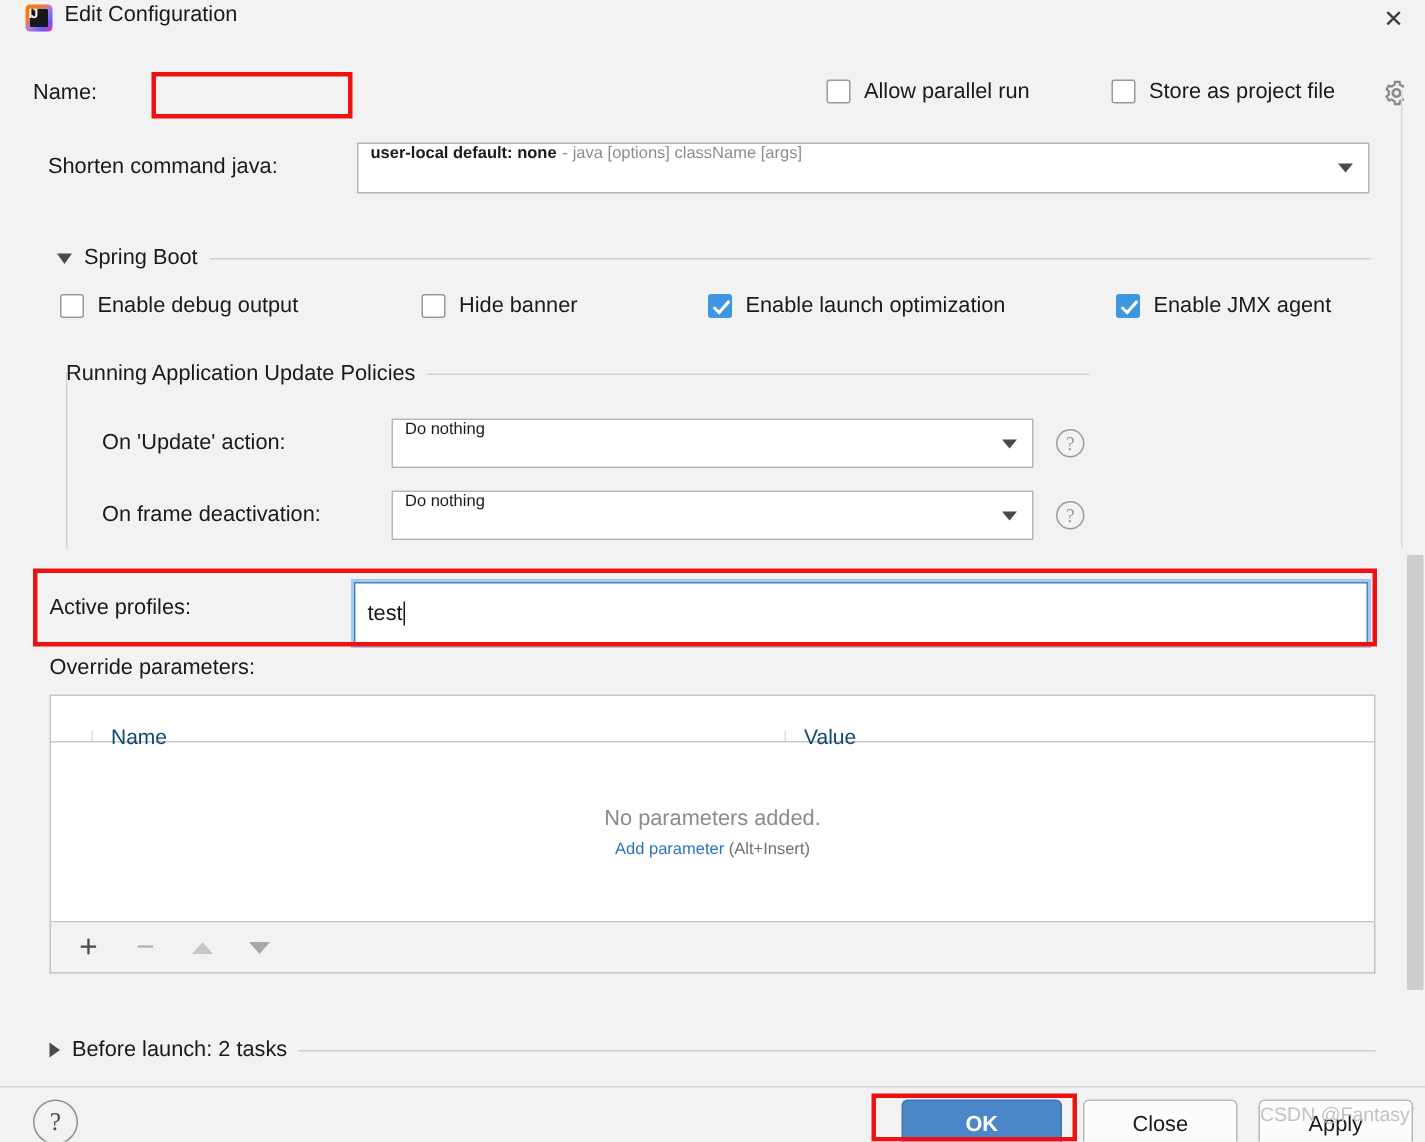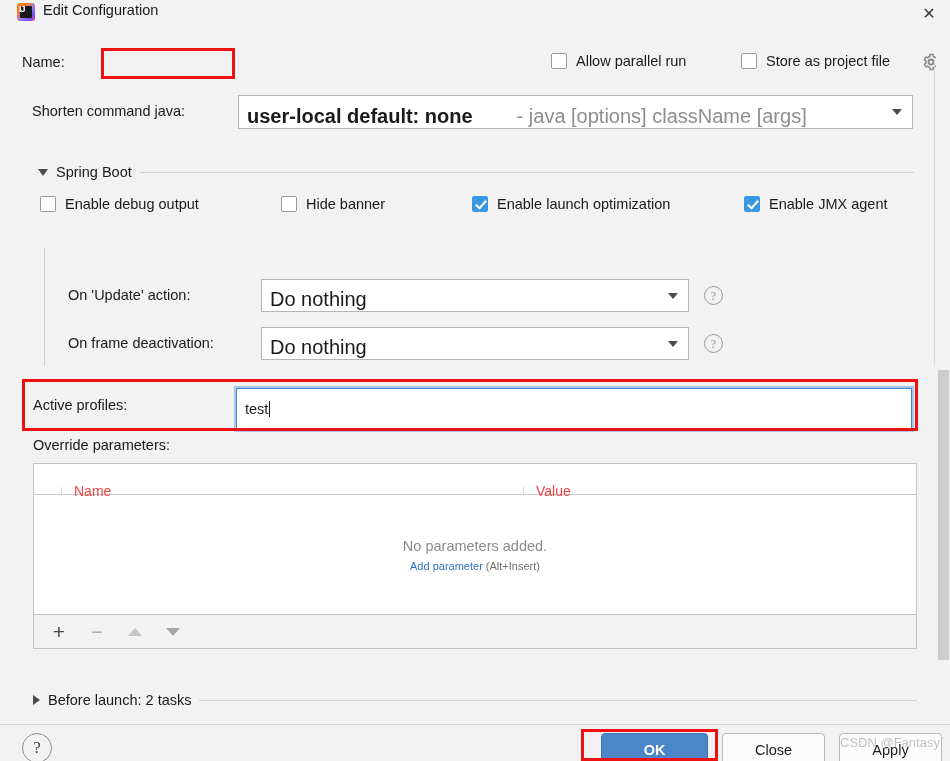--- a/index.html
+++ b/index.html
@@ -79,25 +79,24 @@
     width: 1px; height: 16px;
     background: #1a1a1a;
     margin-left: 1px;
   }
 
   
   .combo {
     position: absolute;
     background: #ffffff;
     border: 1px solid #b5b5b5;
-    font-size: 20px;
-    display: flex; align-items: flex-end;
+    font-size: 11px;
+    display: flex; align-items: flex-start;
     padding-left: 8px;
     cursor: pointer;
-    gap: 40px;
   }
   .combo .arrow {
     position: absolute; right: 10px; top: 50%;
     transform: translateY(-50%);
     width: 0; height: 0;
     border-left: 5px solid transparent;
     border-right: 5px solid transparent;
     border-top: 6px solid #4a4a4a;
   }
   .combo .strong { font-weight: bold; color: #1a1a1a; }
@@ -181,21 +180,21 @@
     background: #ffffff;
     border: 1px solid #c4c4c4;
   }
   .table-head {
     display: flex;
     height: 31px;
     border-bottom: 1px solid #c9c9c9;
     background: #ffffff;
   }
   .th {
-    font-size: 14px; color: #ef4444;
+    font-size: 14px; color: #0c4a6e;
     display: flex; align-items: center;
     padding-left: 12px;
     margin-top: 23px;
   }
   .th.c0 { width: 28px; padding-left: 0; border-right: 1px solid #dcdcdc; }
   .th.c1 { width: 462px; border-right: 1px solid #dcdcdc; }
   .th.c2 { flex: 1; }
   .table-empty {
     height: 120px;
     display: flex; flex-direction: column;
@@ -367,20 +366,24 @@
   <div class="cb-wrap" style="left:472px; top:196px;">
     <span class="cb checked"></span>
     <span class="label">Enable launch optimization</span>
   </div>
 
   <div class="cb-wrap" style="left:744px; top:196px;">
     <span class="cb checked"></span>
     <span class="label">Enable JMX agent</span>
   </div>
 
+  <div class="section-hdr" style="left:44px; top:241px; width:682px;">
+    <span class="label">Running Application Update Policies</span>
+    <span class="hdr-rule" style="flex:1;"></span>
+  </div>
   <div class="group-line-left" style="left:44px; top:248px; height:118px;"></div>
 
   <div class="label lbl-abs" style="left:68px; top:287px;">On 'Update' action:</div>
   <div class="combo" style="left:261px; top:279px; width:428px; height:33px;">
     <span>Do nothing</span>
     <span class="arrow"></span>
   </div>
   <div class="help-icon" style="left:704px; top:286px;">?</div>
 
   <div class="label lbl-abs" style="left:68px; top:335px;">On frame deactivation:</div>

